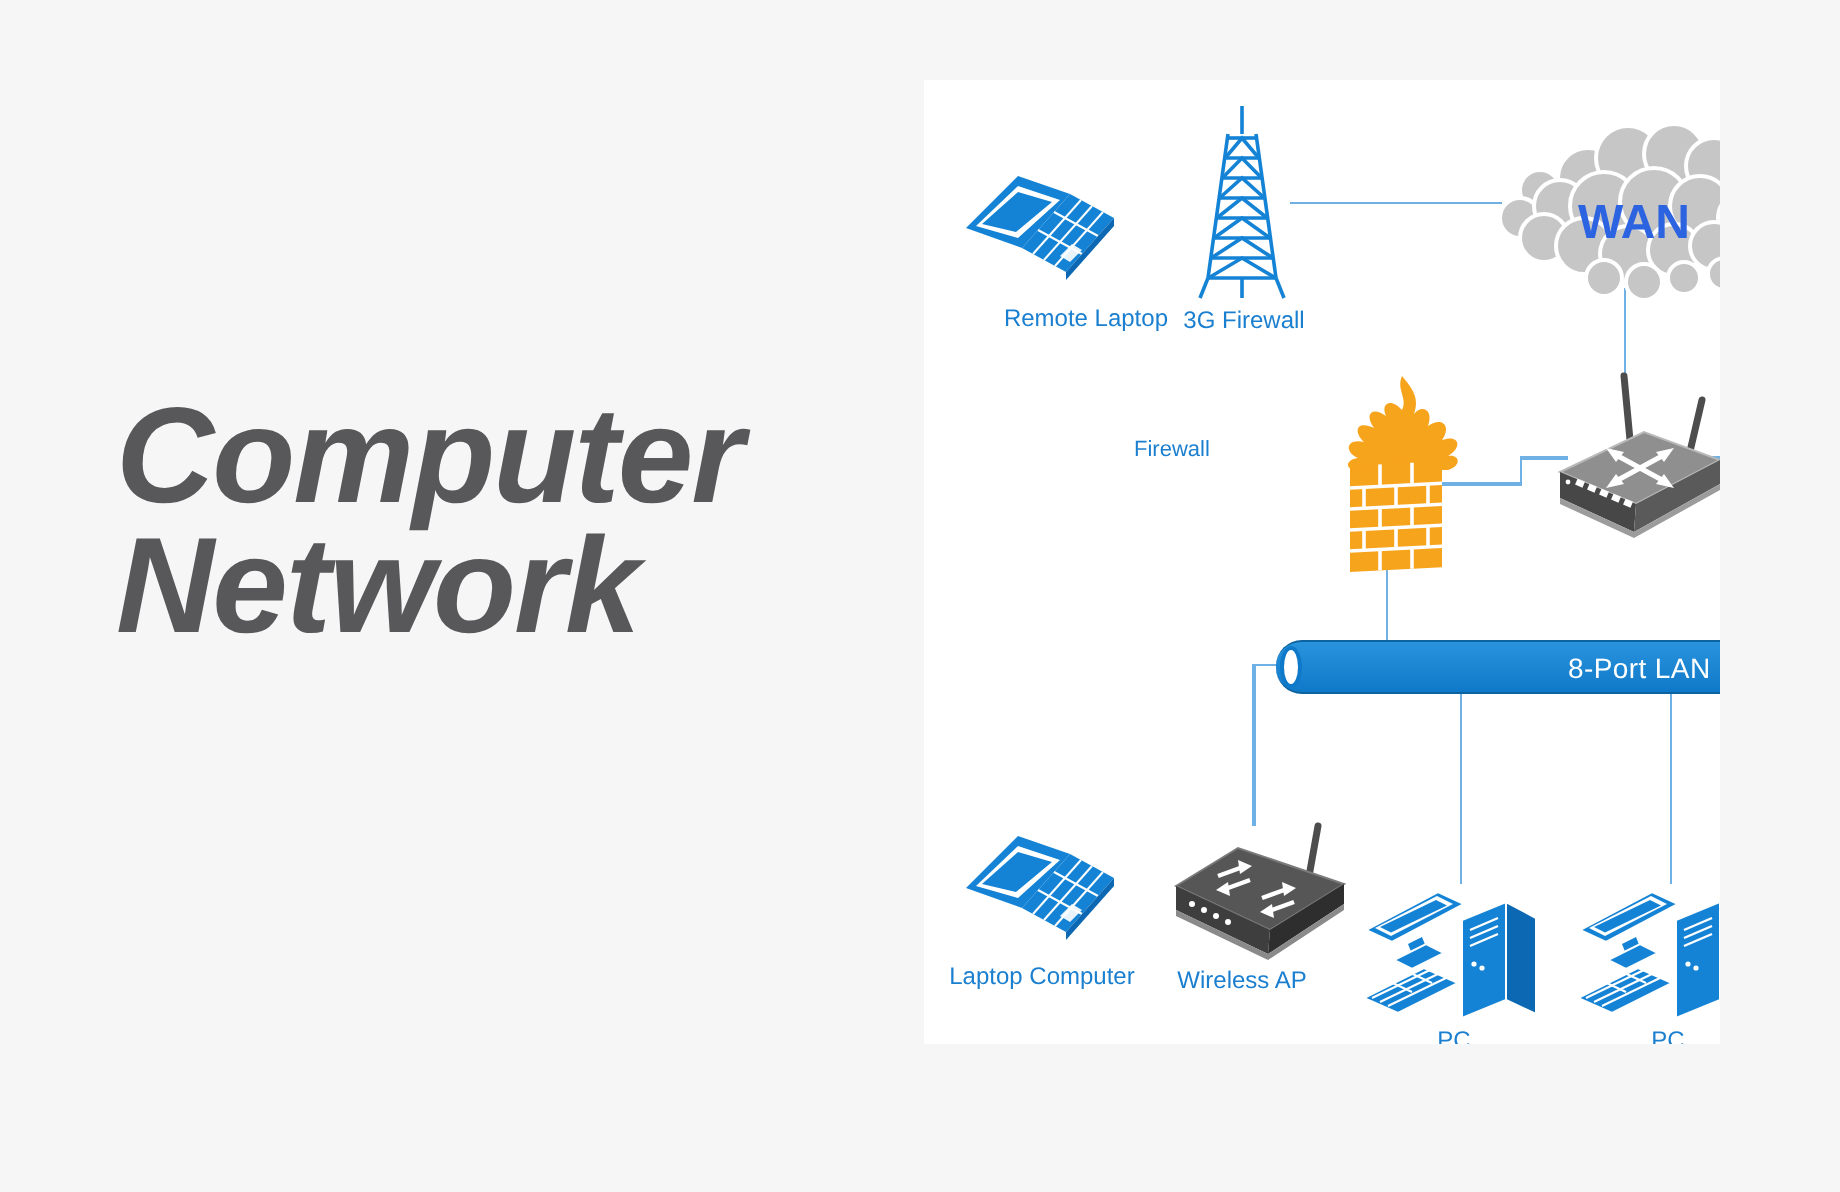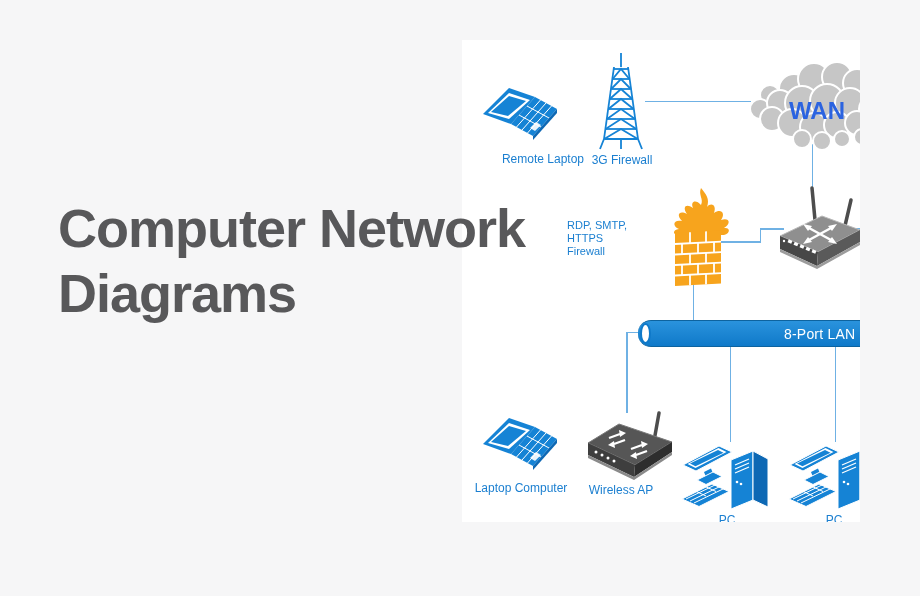--- a/index.html
+++ b/index.html
@@ -1,22 +1,22 @@
 <!DOCTYPE html>
 <html><head>
 <meta charset="utf-8">
 <style>
   * { margin:0; padding:0; box-sizing:border-box; }
   html,body { width:920px; height:596px; overflow:hidden; }
   body { background:#f6f6f7; font-family:"Liberation Sans", sans-serif; position:relative; }
 
   .page-title {
     position:absolute; left:58px; top:196px; width:560px;
-    font-size:54px; line-height:65px; font-weight:700; letter-spacing:-1px;
-    color:#58585a; z-index:2;
+    font-size:68px; line-height:65px; font-weight:700; letter-spacing:-1px;
+    color:#58585a; z-index:2;font-style:italic;
   }
 
   .panel {
     position:absolute; left:462px; top:40px; width:398px; height:482px;
     background:#ffffff; overflow:hidden; z-index:1;
   }
 
   .node { position:absolute; }
   .node svg { display:block; }
 
@@ -41,21 +41,20 @@
   .switch-label {
     position:absolute; left:146px; top:5px; color:#ffffff; font-size:14px;
     white-space:nowrap; letter-spacing:0.2px;
   }
 </style>
 </head>
 <body>
 
 <div class="page-title">
   <div>Computer Network</div>
-  <div>Diagrams</div>
 </div>
 
 <div class="panel">
 
   <div class="edge" style="left:183px; top:60.5px; width:106px; height:1.5px;"></div>
   <div class="edge" style="left:349.5px; top:104px; width:1.5px; height:46px;"></div>
   <div class="edge" style="left:255px; top:201px; width:44px; height:1.5px;"></div>
   <div class="edge" style="left:297.5px; top:188px; width:1.5px; height:14.5px;"></div>
   <div class="edge" style="left:298px; top:188px; width:24px; height:1.5px;"></div>
   <div class="edge" style="left:384px; top:188px; width:14px; height:1.5px;"></div>
@@ -160,21 +159,20 @@
           <line x1="7" y1="32" x2="7" y2="42.5"></line>
             <line x1="23" y1="32" x2="23" y2="42.5"></line>
             <line x1="39" y1="32" x2="39" y2="42.5"></line>
           <line x1="15" y1="42.5" x2="15" y2="53"></line>
             <line x1="31" y1="42.5" x2="31" y2="53"></line>
         </g>
       </g>
     </svg>
   </div>
   <div class="dev-label left-align" style="left:105px; top:179px; width:96px;">
-    <div>RDP, SMTP, HTTPS</div>
     <div>Firewall</div>
   </div>
 
   <div class="node" style="left:310px; top:144px;">
     <svg width="92" height="88" viewBox="0 0 92 88">
       <line x1="40" y1="4" x2="43" y2="36" stroke="#4d4d4d" stroke-width="3.5" stroke-linecap="round"></line>
       <line x1="79" y1="16" x2="72" y2="46" stroke="#4d4d4d" stroke-width="3.5" stroke-linecap="round"></line>
       <polygon points="8,52 50,32 88,46 46,68" fill="#8f8f8f" stroke="#b9b9b9" stroke-width="1"></polygon>
       <polygon points="8,52 46,68 45,82 8,65" fill="#474747"></polygon>
       <polygon points="46,68 88,46 88,58 45,82" fill="#5a5a5a"></polygon>

